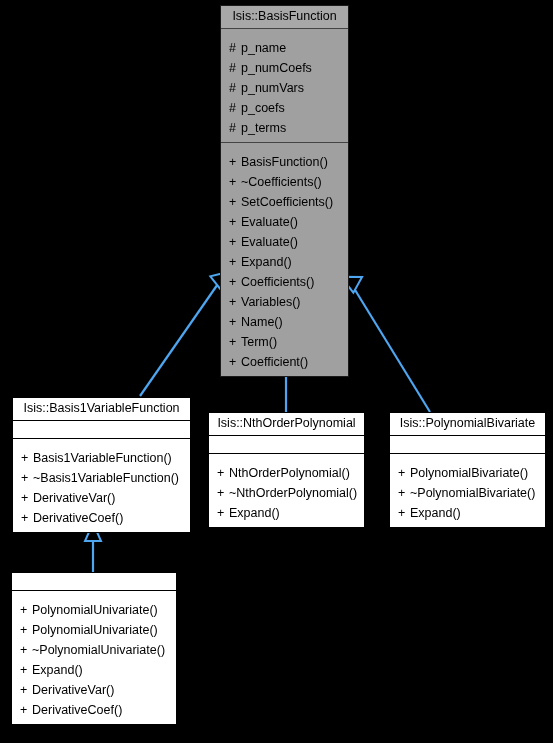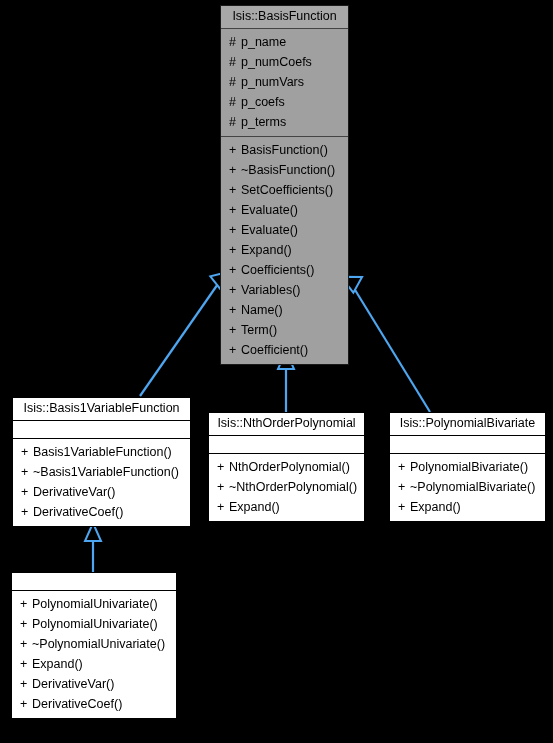--- a/index.html
+++ b/index.html
@@ -45,21 +45,21 @@
     border-bottom: 1px solid #000000;
     white-space: nowrap;
     font-size: 12.5px;
   }
   .node.base .title {
     background: #a8a8a8;
     border-bottom: 1px solid #444444;
   }
   .node .section {
     box-sizing: border-box;
-    padding: 3px 0 4px 0;
+    padding: 9px 0 4px 0;
   }
   .node .section.attrs {
     border-bottom: 1px solid #000000;
   }
   .node.base .section.attrs {
     border-bottom: 1px solid #444444;
   }
   .node .section.attrs.empty {
     height: 18px;
     padding: 0;
@@ -123,21 +123,21 @@
       </div>
       <div class="row">
         <span class="vis">#</span><span>p_terms</span>
       </div>
     </div>
     <div class="section ops">
       <div class="row">
         <span class="vis">+</span><span>BasisFunction()</span>
       </div>
       <div class="row">
-        <span class="vis">+</span><span>~BasisFunction()</span>
+        <span class="vis">+</span><span>~Coefficients()</span>
       </div>
       <div class="row">
         <span class="vis">+</span><span>SetCoefficients()</span>
       </div>
       <div class="row">
         <span class="vis">+</span><span>Evaluate()</span>
       </div>
       <div class="row">
         <span class="vis">+</span><span>Evaluate()</span>
       </div>

